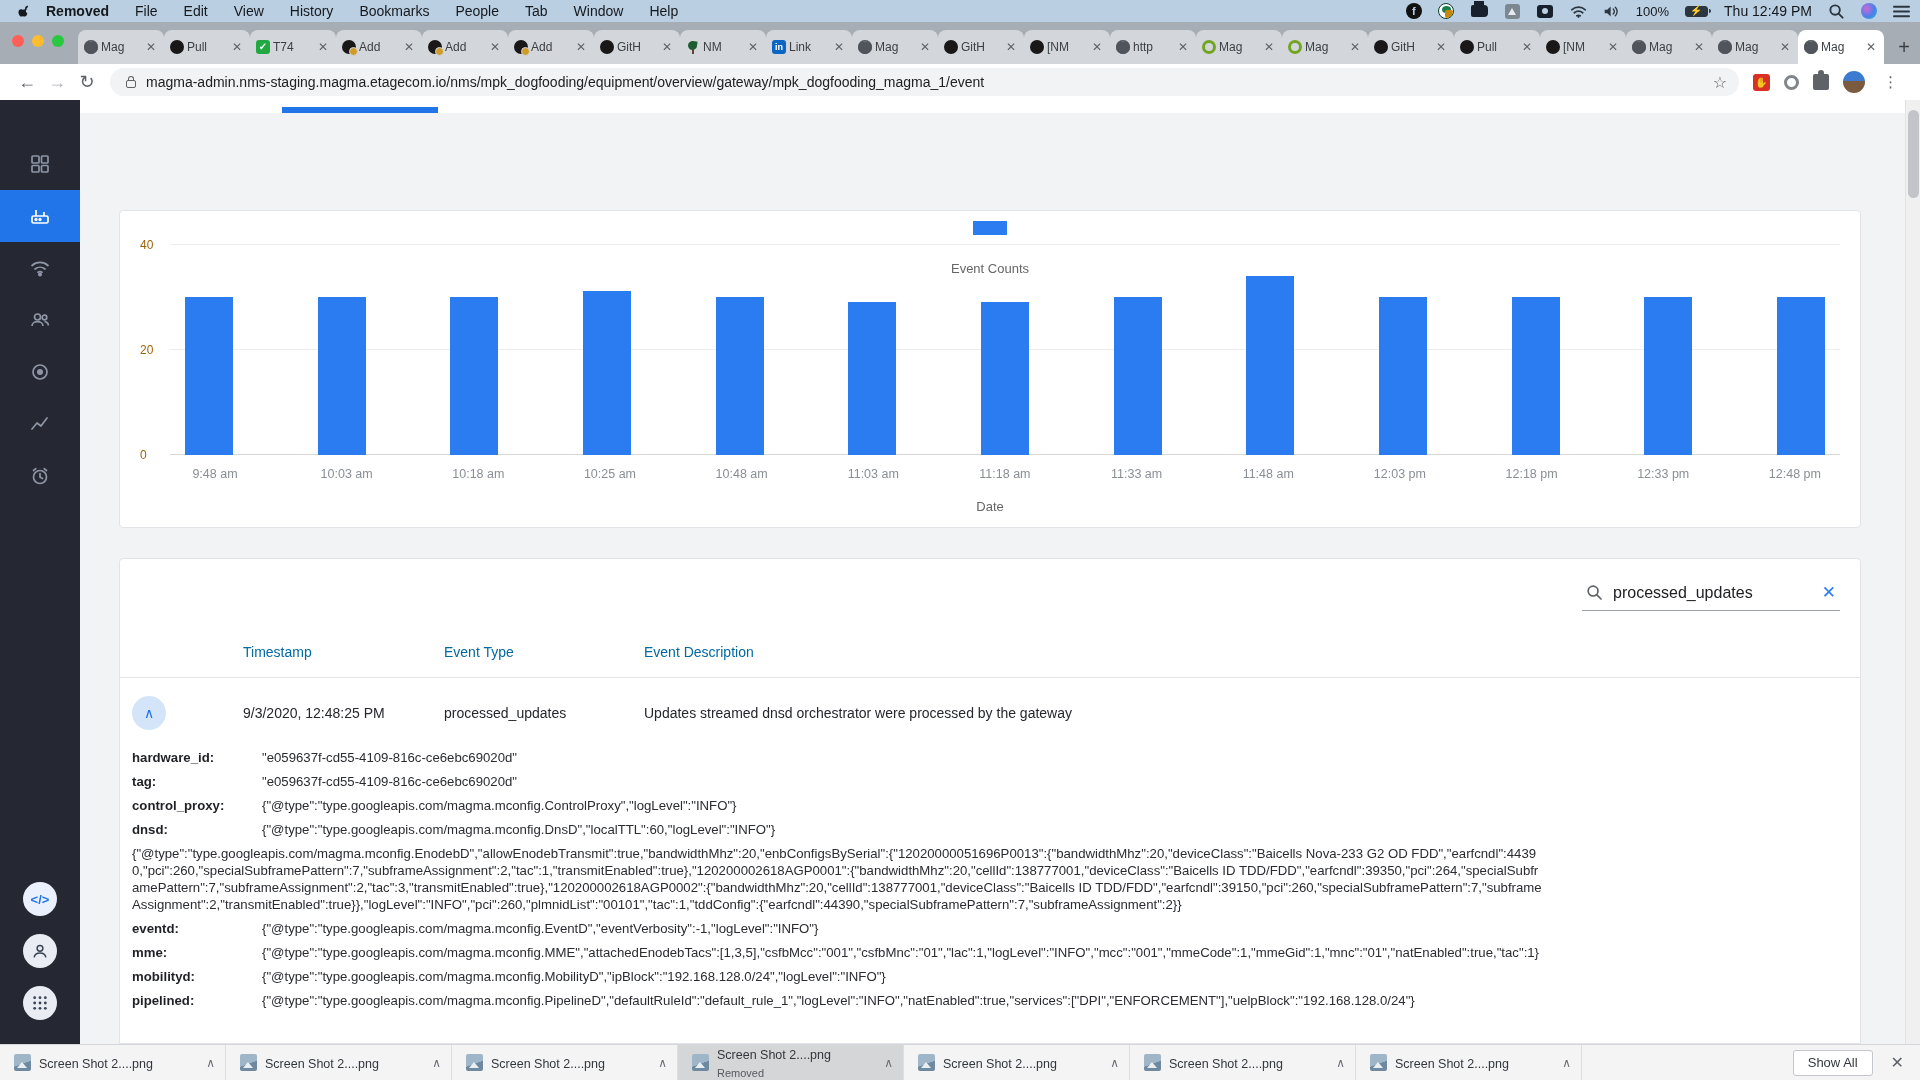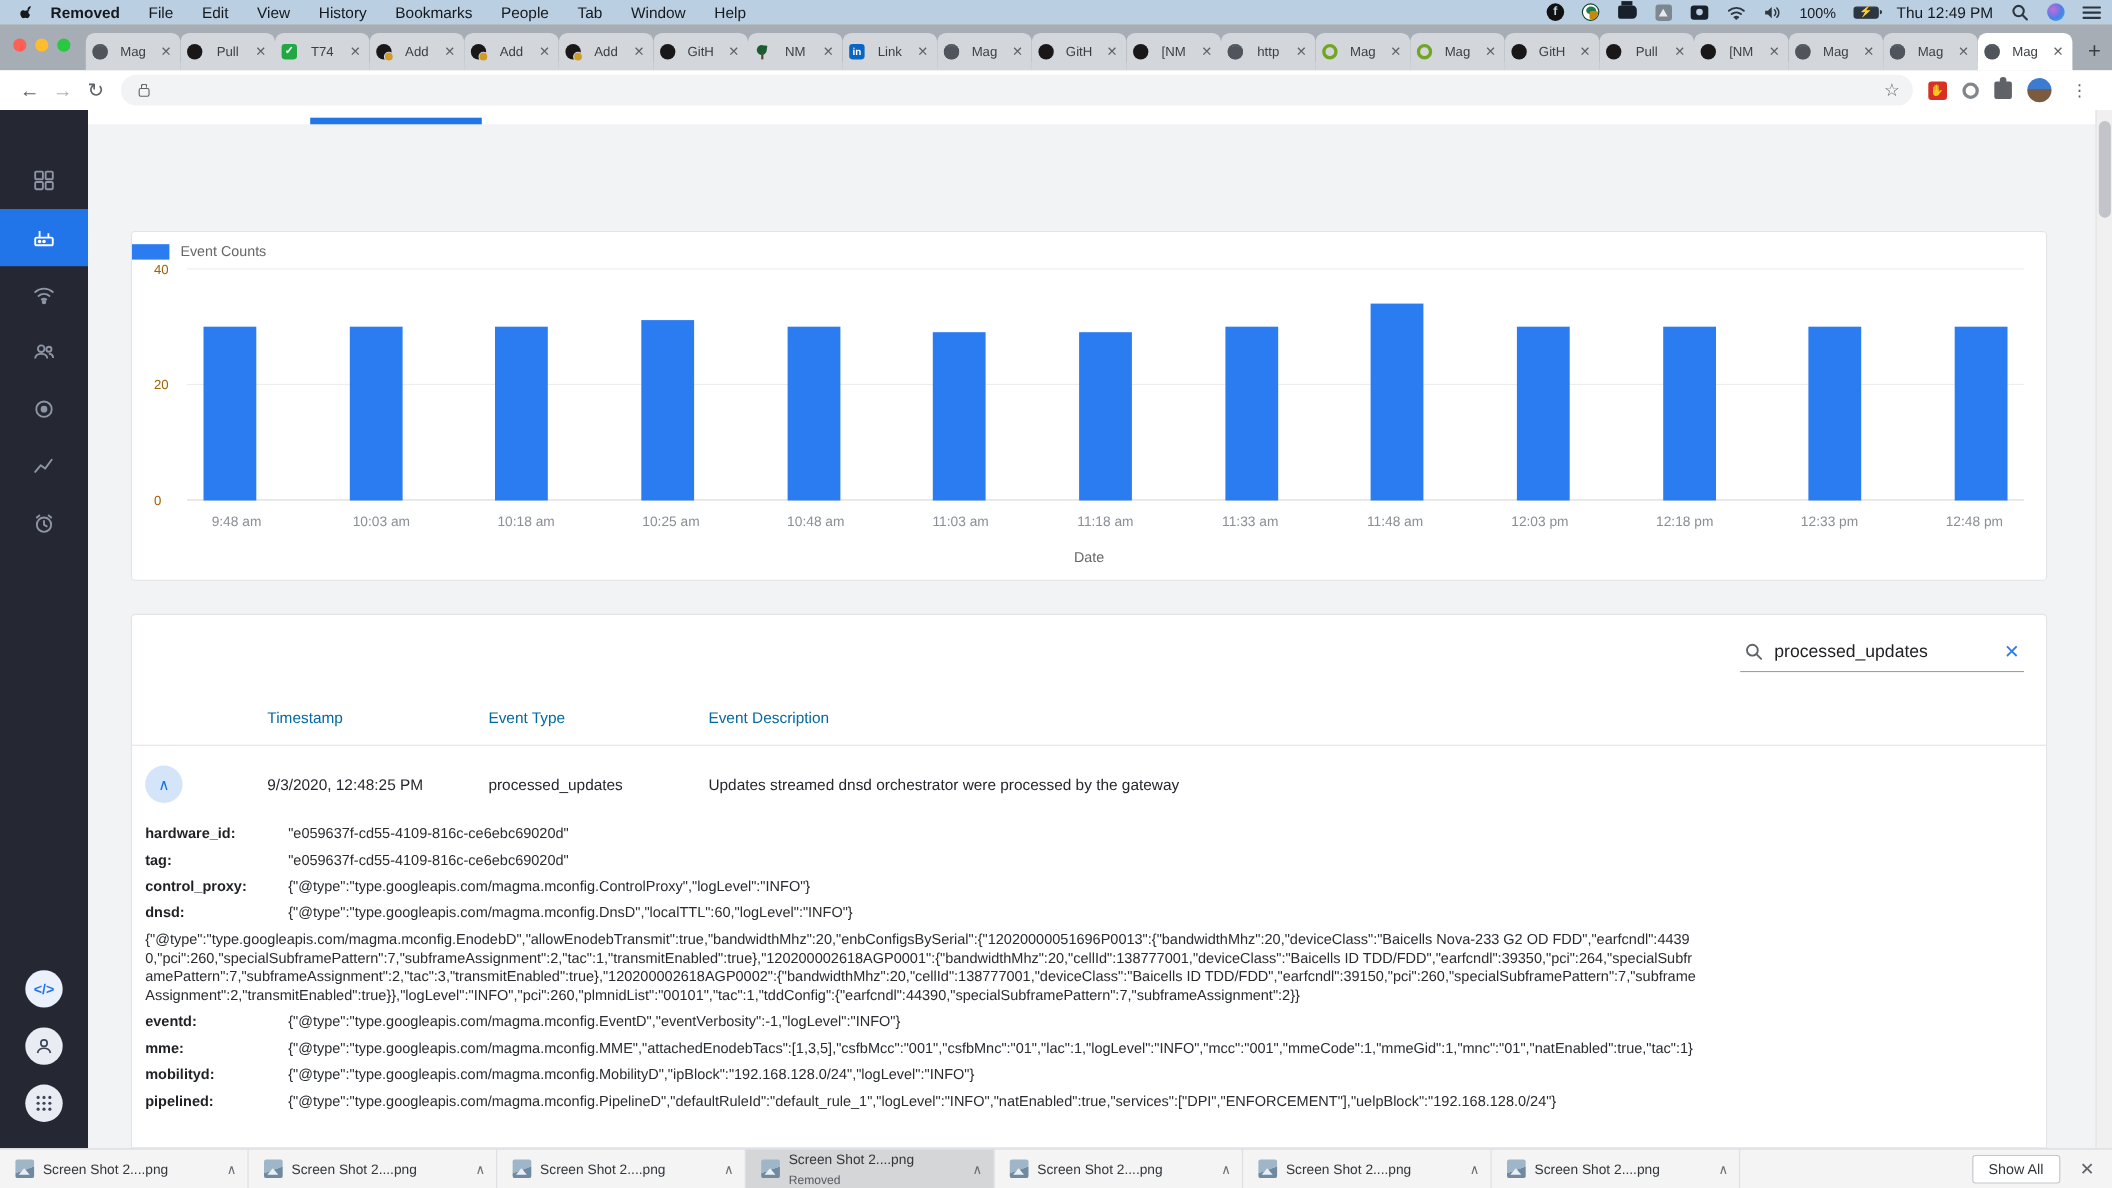--- a/index.html
+++ b/index.html
@@ -32,21 +32,21 @@
 
   
   .tabstrip { position:absolute; left:0; top:22px; width:1920px; height:42px; background:#a6adb4; display:flex; align-items:flex-end; }
   .lights { position:absolute; left:12px; top:13px; display:flex; gap:8px; }
   .light { width:12px; height:12px; border-radius:50%; }
   .l-red{ background:#ff5f57; } .l-yel{ background:#febc2e; } .l-grn{ background:#28c840; }
   .tabs { display:flex; align-items:flex-end; margin-left:78px; height:34px; flex:0 1 auto; }
   .tab { width:86px; height:34px; background:#d3d7db; display:flex; align-items:center; padding:0 6px; border-radius:8px 8px 0 0; position:relative; font-size:12px; color:#3c4043; flex:none; }
   .tab:not(.active):after { content:""; position:absolute; right:-1px; top:8px; height:18px; width:1px; background:#8a9097; }
   .tab.active { background:#ffffff; z-index:2; }
-  .tab .label { flex:1; overflow:hidden; white-space:nowrap; margin:0 3px;text-align:center; }
+  .tab .label { flex:1; overflow:hidden; white-space:nowrap; margin:0 3px; }
   .tab .x { color:#5f6368; font-size:12px; padding:0 2px; }
   .fav { width:14px; height:14px; flex:none; position:relative; border-radius:50%; }
   .fav.globe { background:#50555c; box-shadow:inset 0 0 0 1.5px #50555c, inset 0 3px 0 -1.5px #d3d7db; }
   .fav.github { background:#191717; }
   .fav.github-dot { background:#191717; }
   .fav.github-dot:after { content:""; position:absolute; right:-2px; bottom:-2px; width:7px; height:7px; border-radius:50%; background:#d19b25; border:1.5px solid #d3d7db; }
   .fav.check { border-radius:3px; background:#21a843; color:#fff; font-size:10px; font-weight:bold; text-align:center; line-height:14px; }
   .fav.check:before { content:"\2713"; }
   .fav.leaf { background:transparent; }
   .fav.leaf:before { content:""; position:absolute; left:2px; top:1px; width:9px; height:9px; background:#1d5c33; border-radius:70% 0 70% 70%; transform:rotate(8deg); display:block; }
@@ -92,21 +92,21 @@
   .ev-icon { margin:0 14px 0 14px; }
   .ev-title { font-size:21px; font-weight:500; color:#303236; }
   .filter { margin-left:auto; display:flex; align-items:center; gap:14px; }
   .filter-label { font-size:14px; color:#5a6069; font-weight:500; }
   .dateinput { height:32px; background:#fff; border:1px solid #c7cad1; border-radius:4px; font-size:15px; color:#3b3f46; display:flex; align-items:center; justify-content:center; padding:0 10px; white-space:nowrap; overflow:hidden; }
   .d-from { width:180px; } .d-to { width:166px; }
   .to-label { font-size:14px; color:#5a6069; }
 
   
   .chart-card { position:absolute; left:39px; top:110px; width:1742px; height:318px; background:#fff; border:1px solid #e2e3e6; border-radius:4px; }
-  .legend { position:absolute; left:0; top:10px; width:100%; display:flex; align-items:center; gap:10px; }
+  .legend { position:absolute; left:0; top:10px; width:100%; display:flex; align-items:center; gap:26px;flex-direction:column; }
   .legend .swatch { width:34px; height:14px; background:#2b7cf0; }
   .legend .ltext { font-size:13px; color:#666; }
   .plot { position:absolute; left:20px; right:20px; top:33px; height:211px; }
   .gridline { position:absolute; left:30px; right:0; height:1px; background:#ededed; }
   .axisline { position:absolute; left:30px; right:0; bottom:0; height:1px; background:#d7d7d7; }
   .ytick { position:absolute; width:24px; text-align:left; font-size:12px; color:#a16207; }
   .cols { position:absolute; left:45px; right:15px; bottom:0; top:0; display:flex; justify-content:space-between; align-items:flex-end; }
   .col { width:48px; display:flex; align-items:flex-end; justify-content:center; height:100%; }
   .bar { width:48px; background:#2b7cf0; }
   .xlabels { position:absolute; left:65px; right:35px; top:256px; display:flex; justify-content:space-between; }
@@ -350,20 +350,21 @@
     </div>
   <div class="newtab">+</div>
 </div>
 
 <div class="urlbar">
   <span class="nav-ic">←</span>
   <span class="nav-ic dim">→</span>
   <span class="nav-ic">↻</span>
   <div class="omnibox">
     <span class="lock"></span>
+    <span class="url">magma-admin.nms-staging.magma.etagecom.io/nms/mpk_dogfooding/equipment/overview/gateway/mpk_dogfooding_magma_1/event</span>
     <span class="star">☆</span>
   </div>
   <div class="exts">
     <span class="ext-red">✋</span>
     <span class="ext-circle"></span>
     <span class="ext-puzzle"></span>
     <span class="avatar"></span>
     <span class="dots3">⋮</span>
   </div>
 </div>

